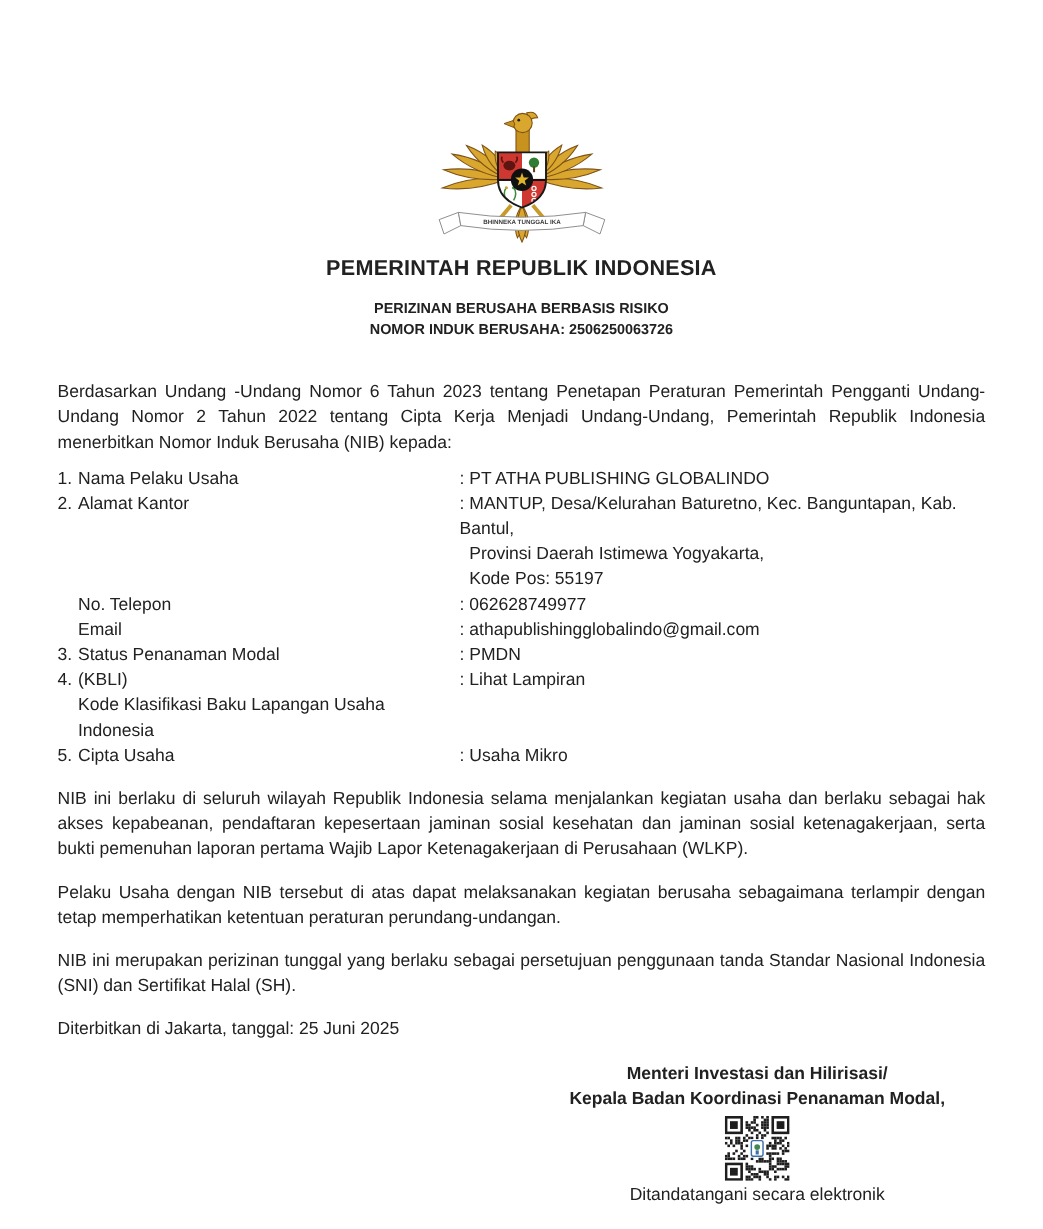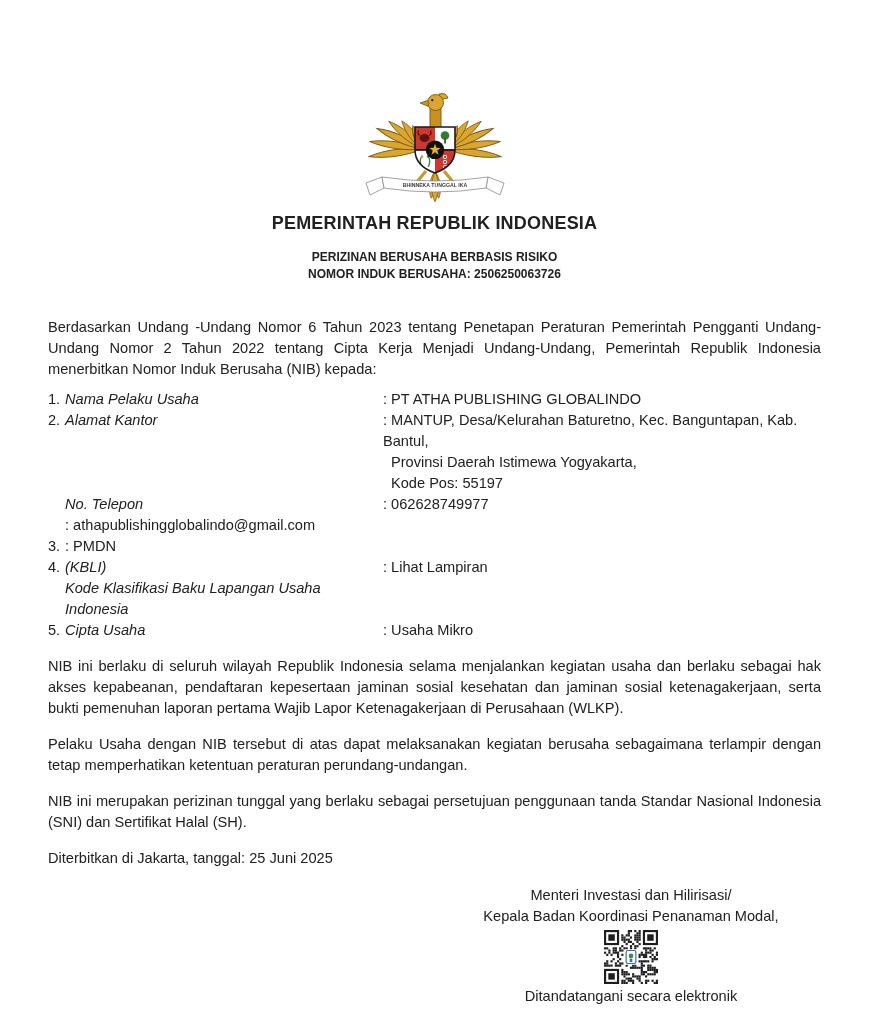--- a/index.html
+++ b/index.html
@@ -16,26 +16,26 @@
   .headings{text-align:center;}
   .gov-title{font-size:18px;font-weight:bold;margin:8px 0 0;letter-spacing:0.2px;}
   .doc-title-group{margin-top:15px;line-height:1.38;}
   .doc-title{font-size:12px;font-weight:bold;}
   .doc-body{padding:0 48px;font-size:14.6px;line-height:21px;}
   .para{text-align:justify;margin:15px 0 0;}
   .intro{margin-top:35px;}
   .details{margin-top:9px;}
   .d-row{display:flex;align-items:flex-start;}
   .d-num{width:17px;flex:none;}
-  .d-label{width:318px;flex:none;font-style:italic;}
+  .d-label{width:318px;flex:none;}
   .d-value{flex:1;}
   .cont-line{padding-left:8px;}
   .issued{margin-top:15px;}
   .signature{width:360px;margin:16px 10px 0 auto;text-align:center;line-height:21px;}
-  .sig-title{font-weight:normal;text-align:center;}
+  .sig-title{font-weight:bold;text-align:center;}
   .qr-wrap{margin:3px auto 2px;width:54px;height:54px;}
 </style>
 </head>
 <body style="--c-gold: #D9A62E; --c-red: #CF3830; --c-green: #2E7D32; --c-brown: #7E5214;">
 
 <div class="page">
 
   <svg class="emblem" width="150" height="118" viewBox="0 0 150 118">
     <defs>
       <path id="feather" d="M0,0 C-4.5,-18 -4.5,-38 0,-55 C4.5,-38 4.5,-18 0,0 Z"></path>
@@ -145,25 +145,27 @@
       </div>
 
       <div class="d-row">
         <span class="d-num"></span>
         <span class="d-label">No. Telepon</span>
         <span class="d-value">: 062628749977</span>
       </div>
 
       <div class="d-row">
         <span class="d-num"></span>
+        <span class="d-label">Email</span>
         <span class="d-value">: athapublishingglobalindo@gmail.com</span>
       </div>
 
       <div class="d-row">
         <span class="d-num">3.</span>
+        <span class="d-label">Status Penanaman Modal</span>
         <span class="d-value">: PMDN</span>
       </div>
 
       <div class="d-row">
         <span class="d-num">4.</span>
         <span class="d-label">
           <span style="display:block">(KBLI)</span>
           <span style="display:block">Kode Klasifikasi Baku Lapangan Usaha Indonesia</span>
         </span>
         <span class="d-value">: Lihat Lampiran</span>

